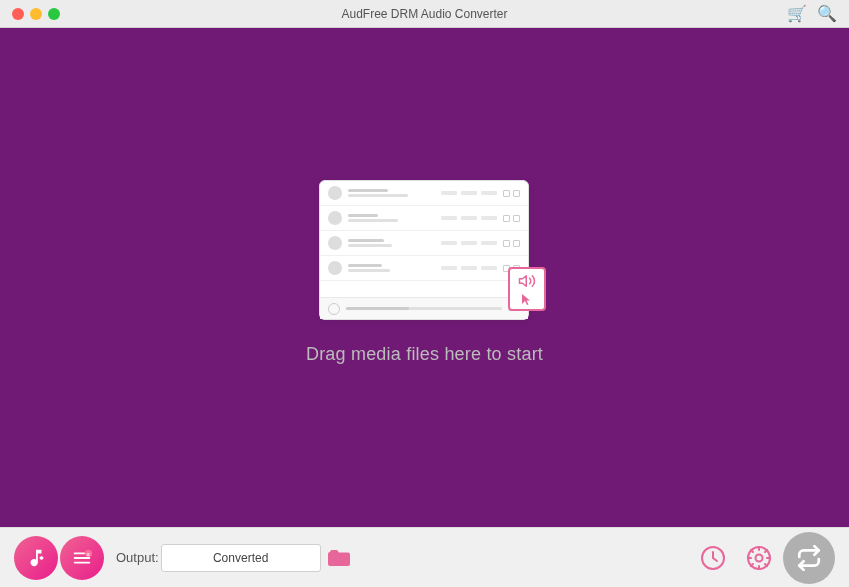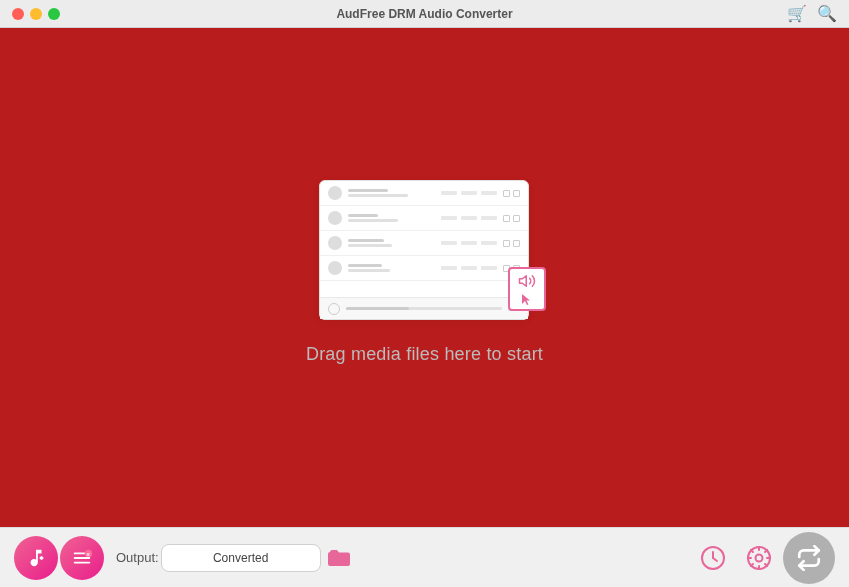--- a/index.html
+++ b/index.html
@@ -40,21 +40,21 @@
       height: 12px;
       border-radius: 50%;
     }
     .traffic-light.close { background: #ff5f57; }
     .traffic-light.minimize { background: #febc2e; }
     .traffic-light.maximize { background: #28c840; }
 
     .title-bar-title {
       font-size: 12px;
       color: #555;
-      font-weight: 700;
+      font-weight: 400;
     }
 
     .title-bar-icons {
       position: absolute;
       right: 12px;
       display: flex;
       gap: 10px;
       align-items: center;
     }
 
@@ -64,21 +64,21 @@
       cursor: pointer;
     }
 
     
     .main-content {
       position: absolute;
       top: 28px;
       left: 0;
       right: 0;
       bottom: 60px;
-      background: #b91c1c;
+      background: #701a75;
       display: flex;
       align-items: center;
       justify-content: center;
       flex-direction: column;
     }
 
     
     .illustration-container {
       display: flex;
       flex-direction: column;
@@ -292,21 +292,21 @@
       margin-left: 10px;
       flex-shrink: 0;
     }
 
     
     .output-path {
       height: 28px;
       min-width: 140px;
       flex: 0 0 160px;
       border: 1px solid #d0d0d0;
-      border-radius: 8px;
+      border-radius: 3px;
       background: white;
       font-size: 12px;
       color: #444;
       padding: 0 8px;
       text-align: center;
       outline: none;
     }
 
     
     .btn-folder {

